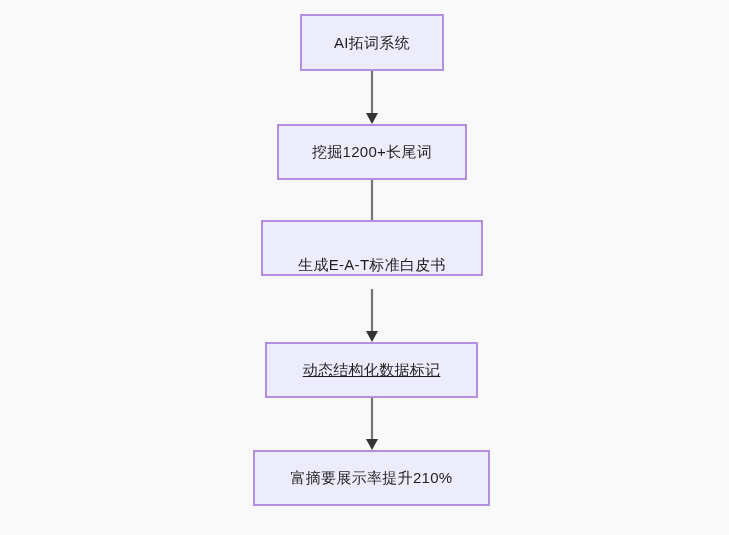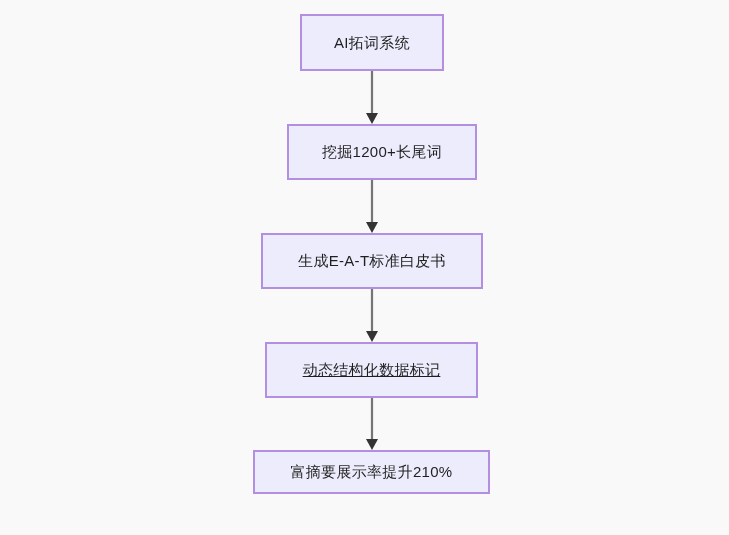--- a/index.html
+++ b/index.html
@@ -69,29 +69,29 @@
 
   <svg class="flow-connector" style="left:362px; top:398px; width:20px; height:52px;" viewBox="0 0 20 52">
     <line class="connector-line" x1="10" y1="0" x2="10" y2="43"></line>
     <polygon class="connector-head" points="4,41 16,41 10,52"></polygon>
   </svg>
 
   <div class="flow-node" style="left:300px; top:14px; width:144px; height:57px;">
     <span class="node-label">AI拓词系统</span>
   </div>
 
-  <div class="flow-node" style="left:277px; top:124px; width:190px; height:56px;margin-left:10px;">
+  <div class="flow-node" style="left:277px; top:124px; width:190px; height:56px;">
     <span class="node-label">挖掘1200+长尾词</span>
   </div>
 
-  <div class="flow-node" style="left:261px; top:233px; width:222px; height:56px;">
+  <div class="flow-node" style="left:261px; top:220px; width:222px; height:56px;align-items:flex-end;">
     <span class="node-label">生成E-A-T标准白皮书</span>
   </div>
 
   <div class="flow-node" style="left:265px; top:342px; width:213px; height:56px;text-decoration:underline;">
     <span class="node-label">动态结构化数据标记</span>
   </div>
 
-  <div class="flow-node" style="left:253px; top:450px; width:237px; height:44px;">
+  <div class="flow-node" style="left:253px; top:450px; width:237px; height:56px;">
     <span class="node-label">富摘要展示率提升210%</span>
   </div>
 
 </div>
 
 </body></html>

